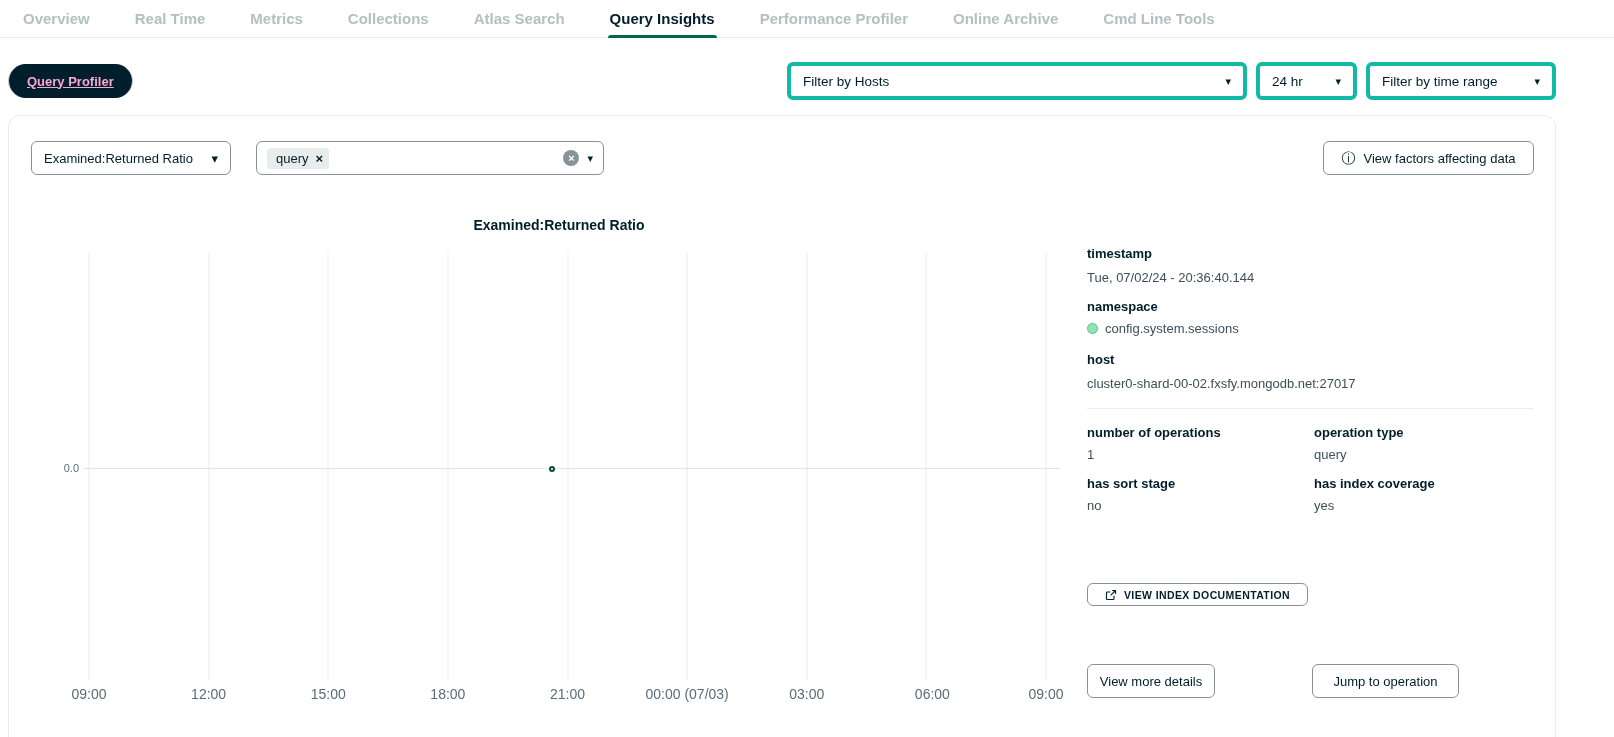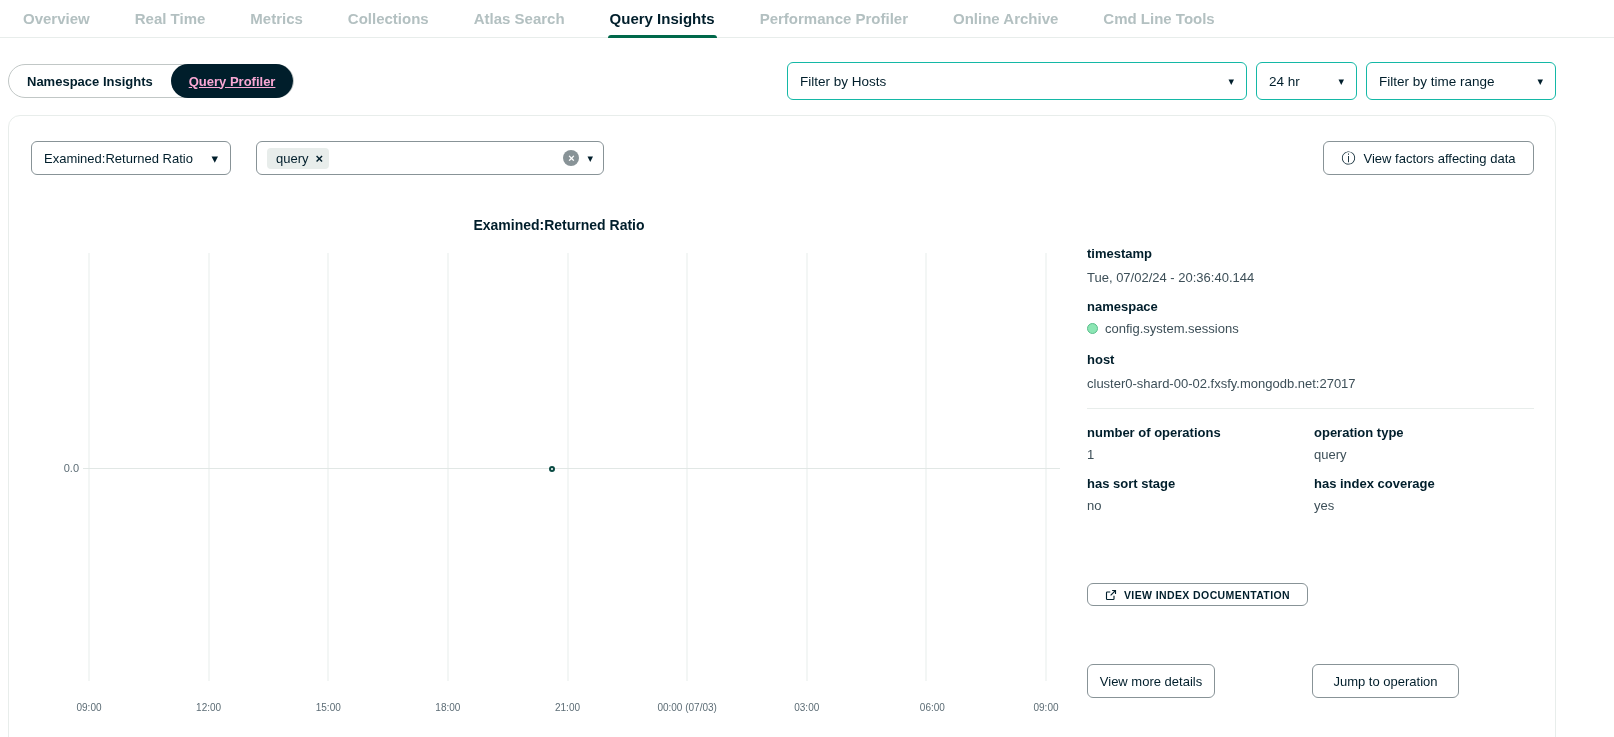--- a/index.html
+++ b/index.html
@@ -34,21 +34,21 @@
   }
   .segment {
     height:34px; margin:-1px 0; padding:0 18px; border:none; background:transparent;
     font-family:inherit; font-size:13px; font-weight:700; color:#001E2B;
     border-radius:17px; cursor:pointer; display:flex; align-items:center;
   }
   .segment.active { background:#001E2B; color:#f9a8d4;text-decoration:underline; }
 
   .select {
     position:absolute; top:62px; height:38px; background:#fff;
-    border:1px solid #14b8a6; border-radius:6px;
+    border:4px solid #14b8a6; border-radius:6px;
     display:flex; align-items:center; justify-content:space-between;
     padding:0 12px; font-size:13.5px; color:#001E2B; cursor:pointer;
   }
   .select .caret { font-size:11px; color:#001E2B; margin-left:8px; }
   .select-hosts { left:787px; width:460px; }
   .select-window { left:1256px; width:101px; }
   .select-range { left:1366px; width:190px; }
 
   
   .card {
@@ -106,21 +106,21 @@
   }
   .y-tick {
     position:absolute; left:34px; top:346px; width:36px; text-align:right;
     font-size:11px; color:#5C6C75;
   }
   .x-axis {
     position:absolute; left:80px; top:570px; width:957px; height:16px;
   }
   .x-tick {
     position:absolute; transform:translateX(-50%); white-space:nowrap;
-    font-size:10px; color:#5C6C75; top:16px;
+    font-size:14px; color:#5C6C75; top:0;
   }
 
   
   .dp-label { position:absolute; font-size:13px; font-weight:700; color:#001E2B; }
   .dp-value { position:absolute; font-size:13px; color:#3D4F58; }
   .ns-row { display:flex; align-items:center; gap:7px; }
   .ns-dot {
     width:11px; height:11px; border-radius:50%;
     background:#8CE6B4; border:1px solid #5BBE8C; flex:0 0 auto;
   }
@@ -156,21 +156,20 @@
   <div class="tab">Metrics</div>
   <div class="tab">Collections</div>
   <div class="tab">Atlas Search</div>
   <div class="tab active">Query Insights</div>
   <div class="tab">Performance Profiler</div>
   <div class="tab">Online Archive</div>
   <div class="tab">Cmd Line Tools</div>
 </nav>
 
 <div class="segmented">
-  <button class="segment">Namespace Insights</button>
   <button class="segment active">Query Profiler</button>
 </div>
 
 <div class="select select-hosts">
   <span>Filter by Hosts</span>
   <span class="caret">▾</span>
 </div>
 <div class="select select-window">
   <span>24 hr</span>
   <span class="caret">▾</span>

